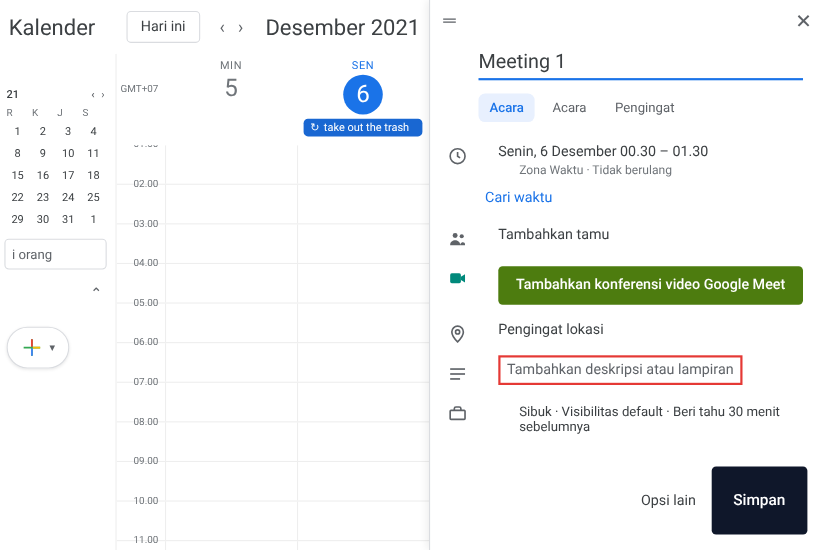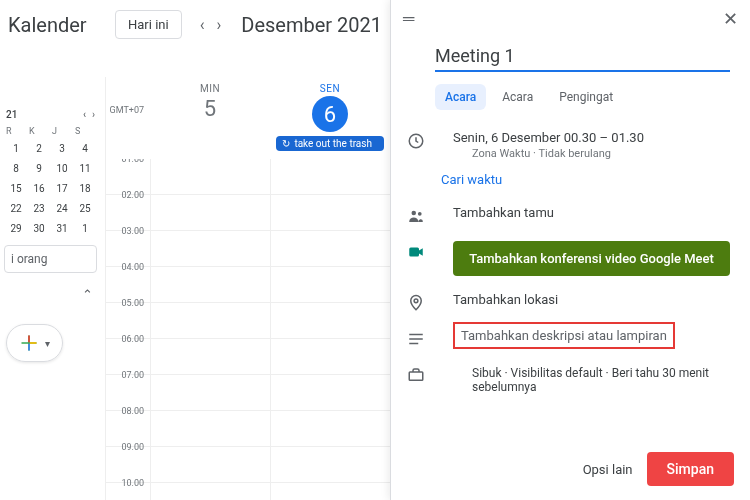--- a/index.html
+++ b/index.html
@@ -1,19 +1,19 @@
 <!DOCTYPE html>
 <html><head>
 <meta charset="utf-8">
 <style>
 * { margin: 0; padding: 0; box-sizing: border-box; font-family: 'Google Sans', Roboto, Arial, sans-serif; }
 body { width: 750px; height: 500px; overflow: hidden; background: #fff; display: flex; position: relative; }
 
 
-.left { width: 390px; height: 100%; display: flex; flex-direction: column; gap: 28px; }
+.left { width: 390px; height: 100%; display: flex; flex-direction: column; }
 .topbar { display: flex; align-items: center; padding: 10px 8px; gap: 8px; }
 .app-title { font-size: 20px; color: #3c4043; font-weight: 400; }
 .today-btn { border: 1px solid #dadce0; border-radius: 4px; padding: 6px 12px; font-size: 13px; color: #3c4043; margin-left: auto; background: #fff; }
 .nav-arrows { display: flex; gap: 4px; margin-left: 6px; }
 .nav-arrows span { color: #5f6368; cursor: pointer; padding: 4px; }
 .month-label { font-size: 20px; color: #3c4043; margin-left: 8px; }
 
 .columns { display: flex; flex: 1; }
 .sidebar { width: 105px; padding: 4px 4px 4px 0; font-size: 10px; color: #3c4043; }
 .mini-header { display: flex; align-items: flex-end; justify-content: space-between; padding: 2px 6px; margin-top: 26px; }
@@ -52,21 +52,21 @@
 .row { display: flex; align-items: flex-start; gap: 26px; padding: 8px 20px 8px 16px; }
 .row .ico { width: 20px; color: #5f6368; flex-shrink: 0; margin-top: 2px; }
 .row .body { flex: 1; font-size: 13px; color: #3c4043; }
 .sub { font-size: 11px; color: #70757a; margin-top: 2px; margin-left: 19px; }
 .link { color: #1a73e8; font-size: 13px; margin-left: 50px; padding: 4px 0 10px; }
 .meet-btn { background: #4d7c0f; color: #fff; border: none; border-radius: 4px; padding: 10px 14px; font-size: 13px; font-weight: 500; width: 100%; text-align: center; }
 .highlight { border: 2px solid #e53935; padding: 4px 6px; }
 .placeholder-text { color: #5f6368; }
 .footer { margin-top: auto; display: flex; justify-content: flex-end; align-items: center; gap: 14px; padding: 14px 16px; }
 .opt-link { color: #3c4043; font-size: 13px; }
-.save-btn { background: #ef4444; color: #fff; border: none; border-radius: 4px; padding: 9px 20px; font-size: 14px; font-weight: 500; }
+.save-btn { background: #0f172a; color: #fff; border: none; border-radius: 4px; padding: 23px 20px; font-size: 14px; font-weight: 500; }
 svg { display: block; }
 </style>
 </head>
 <body>
 
 <div class="left">
   <div class="topbar">
     <span class="app-title">Kalender</span>
     <button class="today-btn">Hari ini</button>
     <div class="nav-arrows">
@@ -250,21 +250,21 @@
     </span>
     <div class="body"><button class="meet-btn">Tambahkan konferensi video Google Meet</button></div>
   </div>
   <div class="row">
     <span class="ico">
       <svg width="18" height="18" viewBox="0 0 24 24" fill="none" stroke="#5f6368" stroke-width="2">
           <path d="M12 21s-7-7-7-12a7 7 0 0114 0c0 5-7 12-7 12z"></path>
           <circle cx="12" cy="9" r="2.5"></circle>
         </svg>
     </span>
-    <div class="body placeholder-text">Tambahkan lokasi</div>
+    <div class="body placeholder-text">Pengingat lokasi</div>
   </div>
   <div class="row">
     <span class="ico">
       <svg width="18" height="18" viewBox="0 0 24 24" fill="#5f6368">
           <rect x="3" y="5" width="18" height="2"></rect>
           <rect x="3" y="11" width="18" height="2"></rect>
           <rect x="3" y="17" width="12" height="2"></rect>
         </svg>
     </span>
     <div class="body"><span class="highlight placeholder-text">Tambahkan deskripsi atau lampiran</span></div>

